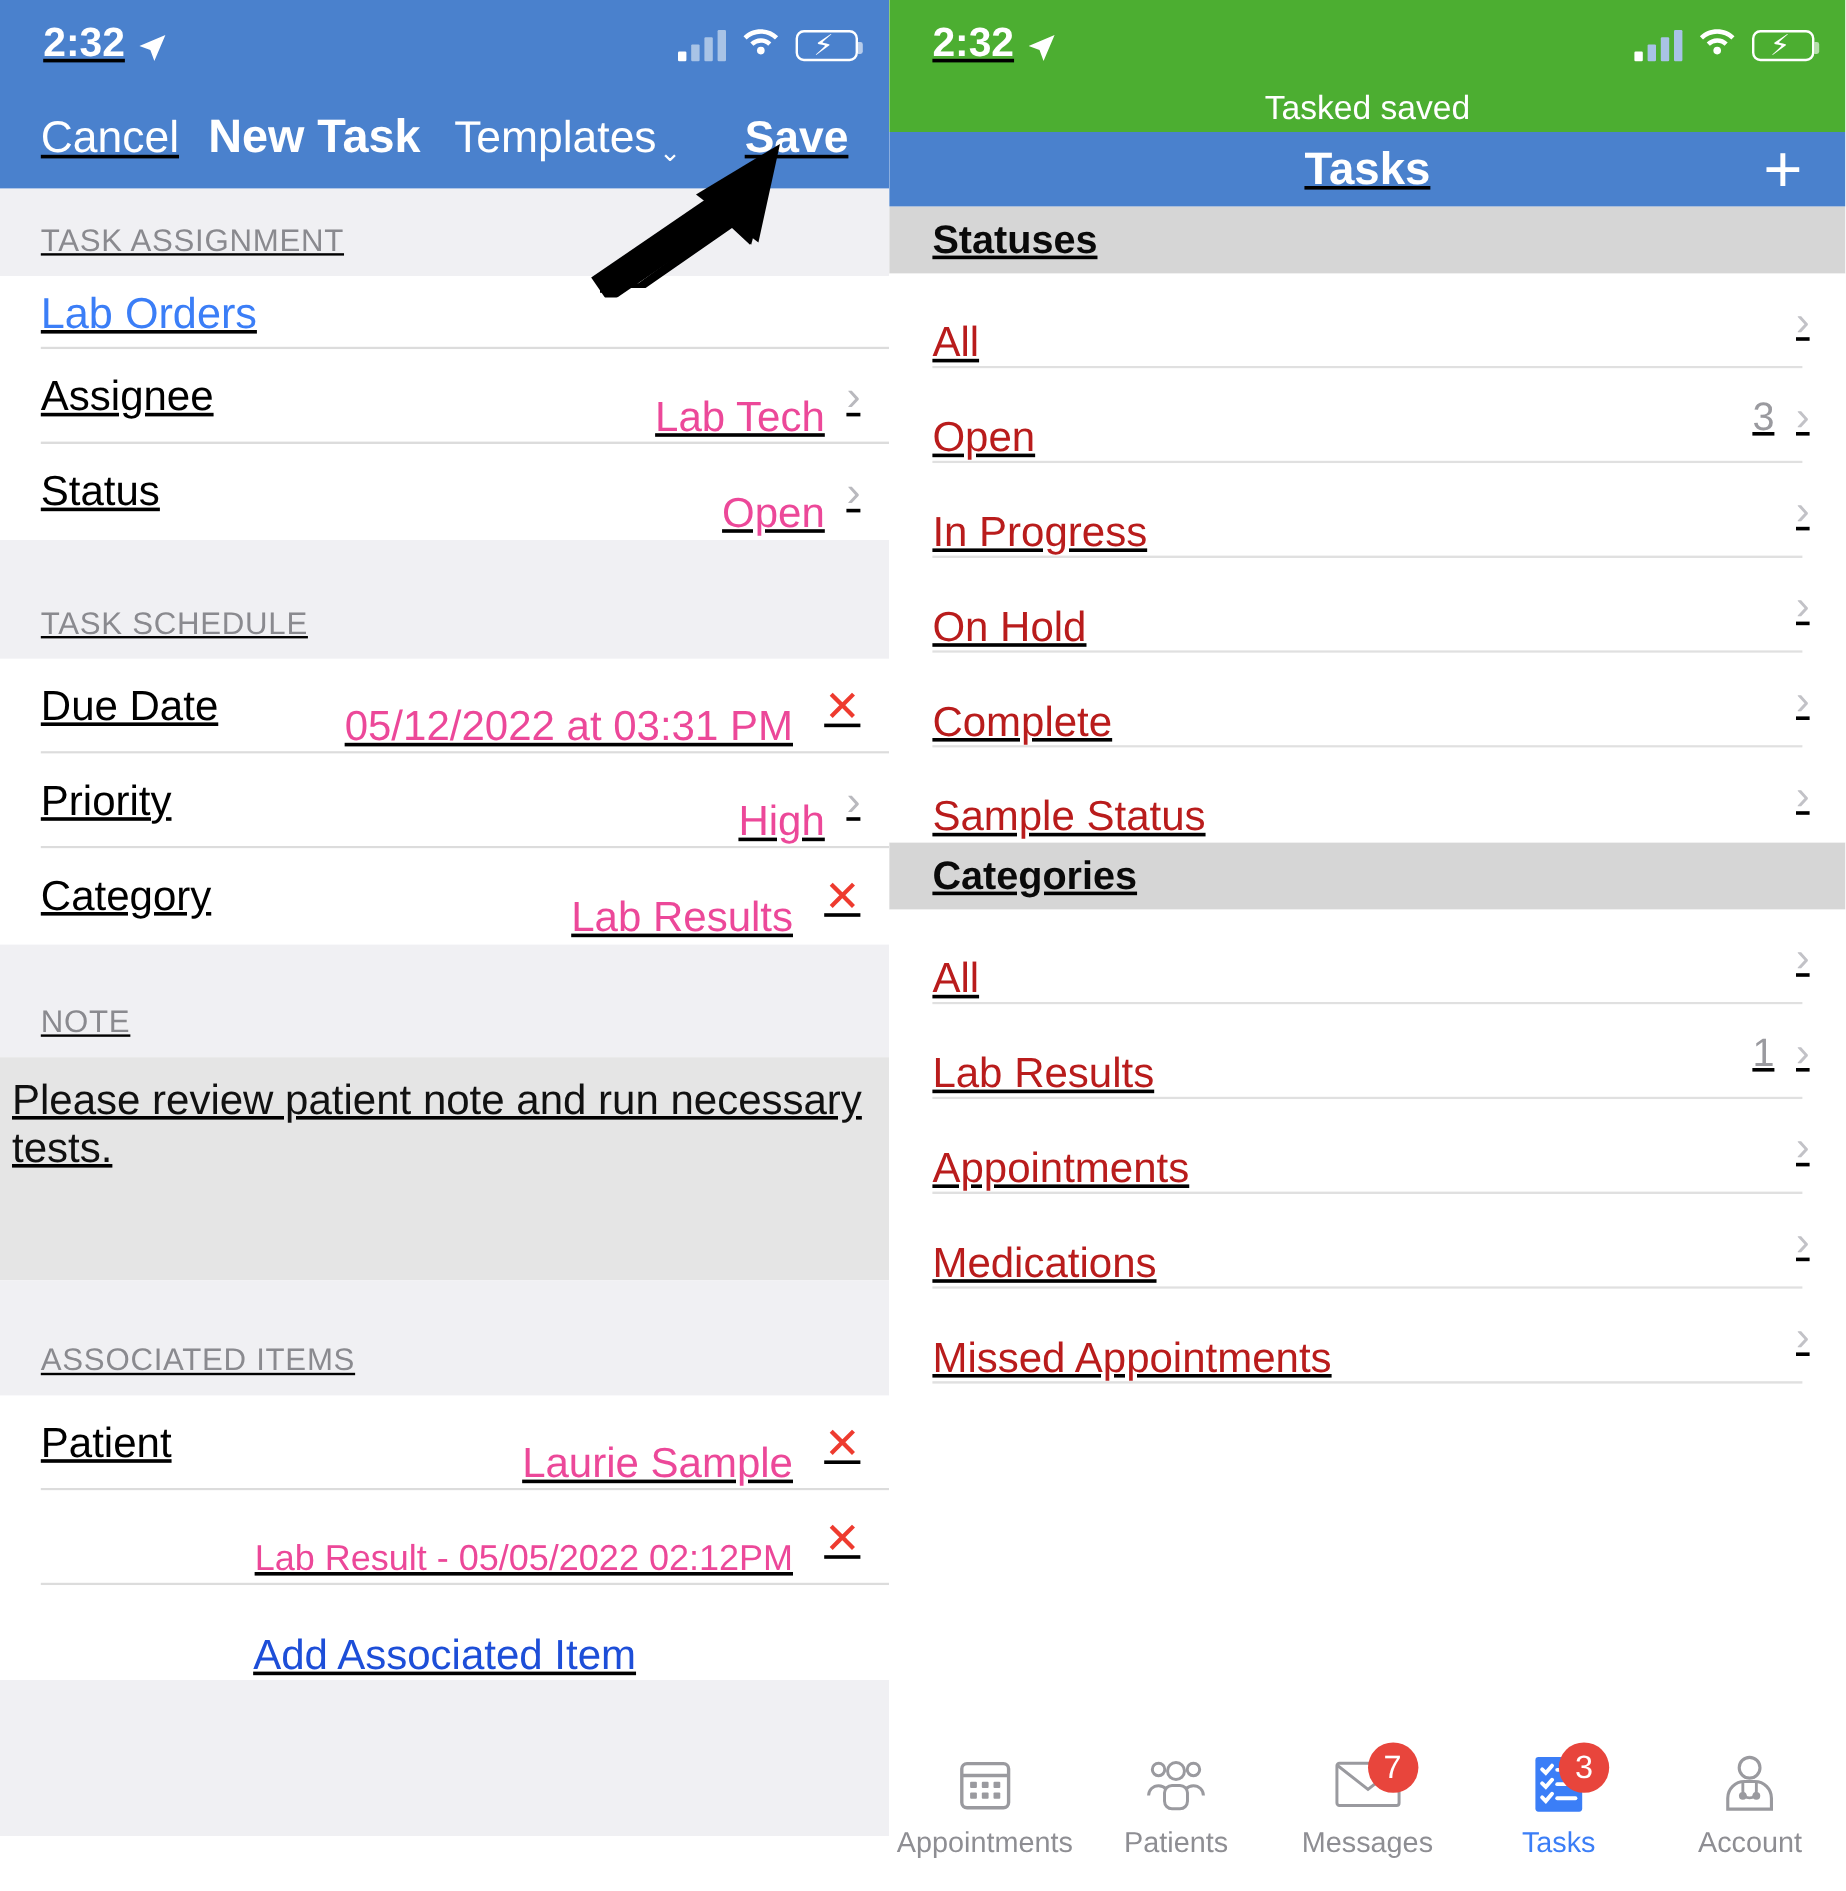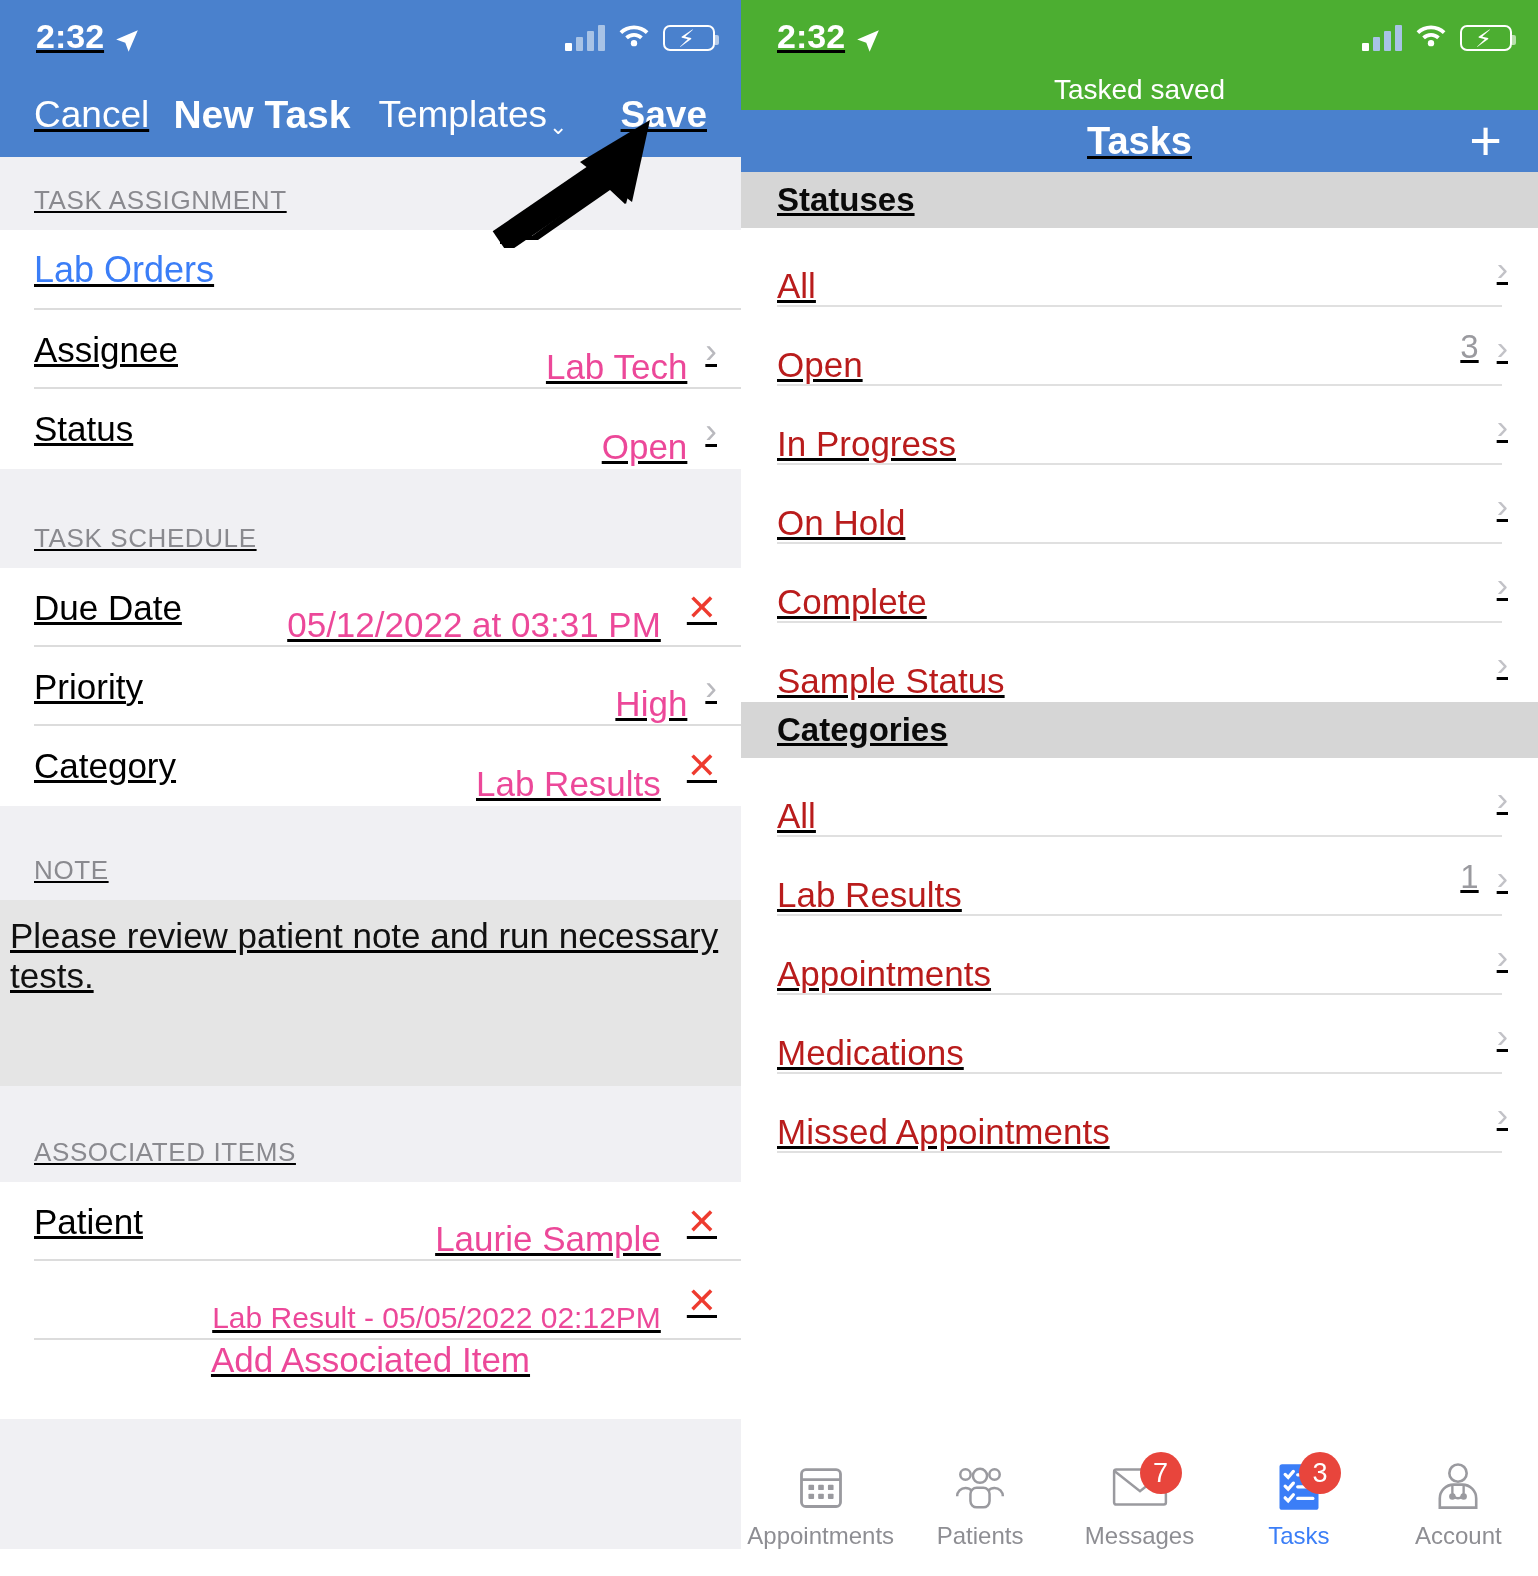--- a/index.html
+++ b/index.html
@@ -97,22 +97,22 @@
     display: inline-block;
   }
   .xmark {
     margin-left: 26px; color: #ee3b2f; font-size: 36px; line-height: 1; font-weight: 400;
   }
   .link-row { font-size: 36px; color: #3b7ef7; }
   .note-body {
     background: #e5e5e5; padding: 16px 10px 0 10px; font-size: 35px; color: #111;
   }
   .add-assoc {
-    background: #fff; display:flex; align-items:flex-start; justify-content:center;
-    font-size: 35px; color: #ec4899; position: relative;
+    background: #fff; display:flex; align-items:flex-end; justify-content:center;
+    font-size: 35px; color: #1d4ed8; position: relative;
   }
   .gray-block { background: #f0f0f3; }
 
   .pointer-arrow { position: absolute; left: 492px; top: 118px; pointer-events: none; }
 
   
   .right-phone {
     position: relative;
     width: 797px; height: 1576px;
     background: #ffffff; overflow: hidden; flex: 1 1 auto;
@@ -214,21 +214,21 @@
           <span class="nav-templates">
             <span>Templates</span>
             <span class="chev-small">⌄</span>
           </span>
         </div>
         <span class="nav-save">Save</span>
       </div>
     </div>
 
     <div class="sec-header" style="height:73px">TASK ASSIGNMENT</div>
-    <div class="row" style="height:80px">
+    <div class="row" style="height:61px">
       <span class="link-row">Lab Orders</span>
       <span class="sep"></span>
     </div>
     <div class="row" style="height:79px">
       <span class="row-label">Assignee</span>
       <span class="row-value">Lab Tech</span>
       <span class="chev">›</span>
       <span class="sep"></span>
     </div>
     <div class="row" style="height:80px">

